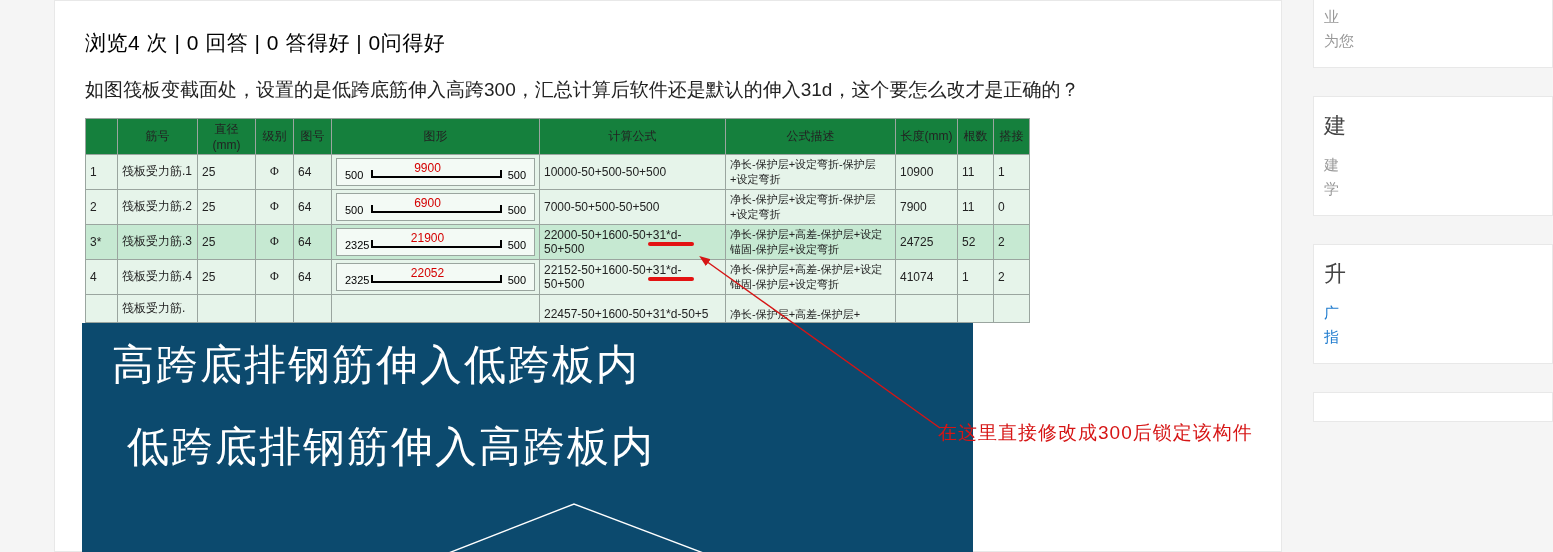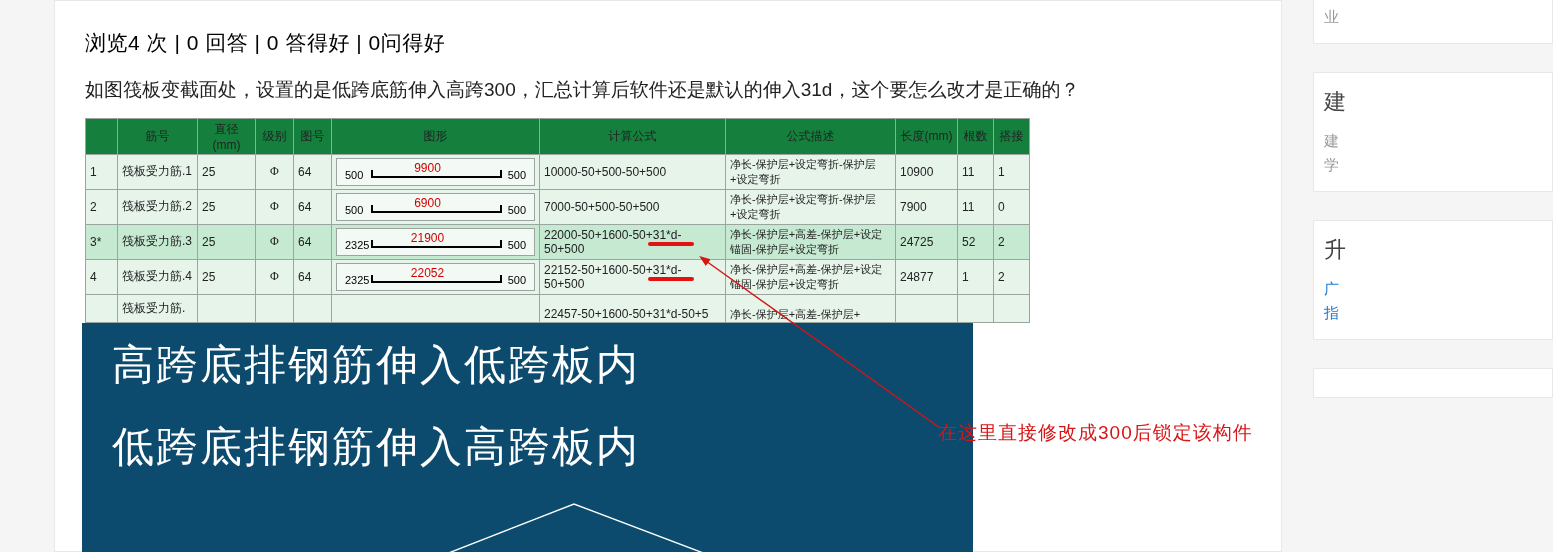--- a/index.html
+++ b/index.html
@@ -140,20 +140,21 @@
     font-size: 42px;
     font-family: SimSun, serif;
     letter-spacing: 2px;
     margin-top: 4px;
   }
   .cad-text2 {
     font-size: 42px;
     font-family: SimSun, serif;
     letter-spacing: 2px;
     margin-top: 26px;
+    margin-left: 15px;
   }
   .cad-tri {
     position: absolute;
     left: 324px;
     bottom: -4px;
   }
 
   
   .anno-wrap {
     position: absolute;
@@ -311,21 +312,21 @@
               <span class="shape-label shape-l">2325</span>
               <span class="shape-label shape-c">22052</span>
               <span class="shape-label shape-r">500</span>
               <span class="shape-line"></span>
             </div>
           </td>
           <td>
             <div style="position:relative">22152-50+1600-50+31*d-50+500<span class="redline" style="position:absolute;left:104px;top:14px"></span></div>
           </td>
           <td style="font-size:11px">净长-保护层+高差-保护层+设定锚固-保护层+设定弯折</td>
-          <td>24877</td>
+          <td>41074</td>
           <td>1</td>
           <td>2</td>
         </tr>
         <tr>
           <td class="rowhead" style="height: 12px; overflow: hidden; padding-top: 0px; padding-bottom: 0px;"></td>
           <td style="height: 12px; padding-top: 0px; padding-bottom: 0px; overflow: hidden;">筏板受力筋.</td>
           <td style="height: 12px; padding-top: 0px; padding-bottom: 0px; overflow: hidden;"></td>
           <td class="jibie-sym" style="text-align: center; height: 12px; padding-top: 0px; padding-bottom: 0px; overflow: hidden;"></td>
           <td style="height: 12px; padding-top: 0px; padding-bottom: 0px; overflow: hidden;"></td>
           <td class="shape-cell" style="height: 12px; padding-top: 0px; padding-bottom: 0px; overflow: hidden;"></td>
@@ -356,20 +357,21 @@
       </marker>
     </defs>
     <line x1="940" y1="428" x2="706" y2="261" stroke="#d61515" stroke-width="1.4" marker-end="url(#arrh)"></line>
   </svg>
   <div class="anno-text">在这里直接修改成300后锁定该构件</div>
 </div>
 
 <div class="sidebar">
   <div class="side-card" style="margin-top:-10px">
     <div class="side-sub">业</div>
+    <div class="side-sub">为您</div>
   </div>
   <div class="side-card">
     <div class="side-title">建</div>
     <div class="side-sub">建</div>
     <div class="side-sub">学</div>
   </div>
   <div class="side-card">
     <div class="side-title">升</div>
     <div class="side-sub side-link">广</div>
     <div class="side-sub side-link">指</div>

